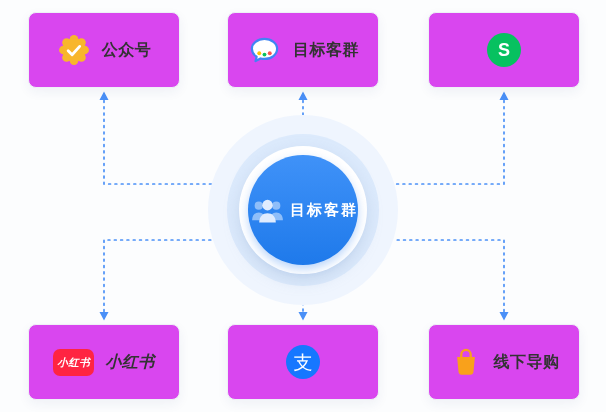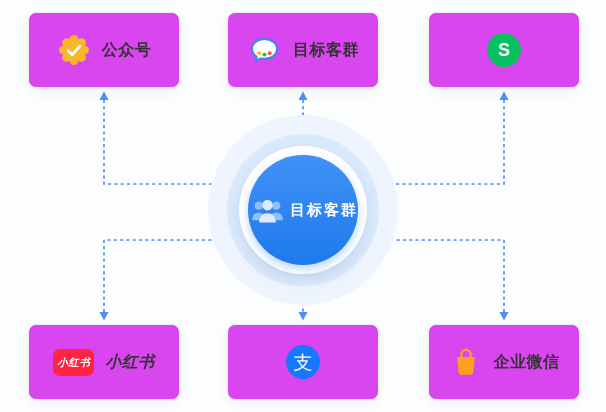--- a/index.html
+++ b/index.html
@@ -180,21 +180,21 @@
     </span>
   </div>
 
   <div class="card pos-br">
     <span class="icon">
       <svg width="34" height="34" viewBox="0 0 36 36" aria-hidden="true">
         <path class="bag-handle" stroke-width="2.4" d="M13 12.8 V10.2 a5 5 0 0 1 10 0 V12.8"></path>
         <path class="bag-body" d="M8.6 12.8 h18.8 l-1.5 15.9 c-.15 1.6 -1.5 2.8 -3.1 2.8 h-9.6 c-1.6 0 -2.95 -1.2 -3.1 -2.8 Z"></path>
       </svg>
     </span>
-    <span class="card-label">企业微信</span>
+    <span class="card-label">线下导购</span>
   </div>
 
   <div class="hub">
     <div class="ring ring-outer"></div>
     <div class="ring ring-mid"></div>
     <div class="ring ring-white"></div>
     <div class="hub-core">
       <svg width="40" height="27" viewBox="0 0 40 27" aria-hidden="true">
         <g fill="#8fbef9">
           <circle cx="11" cy="8.5" r="4.2"></circle>

